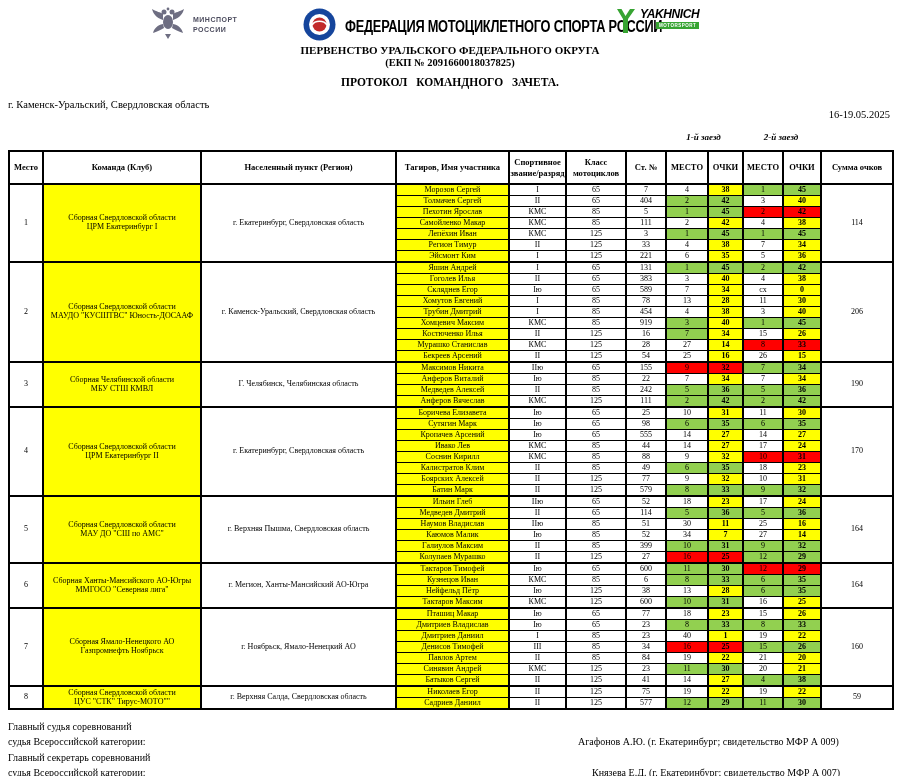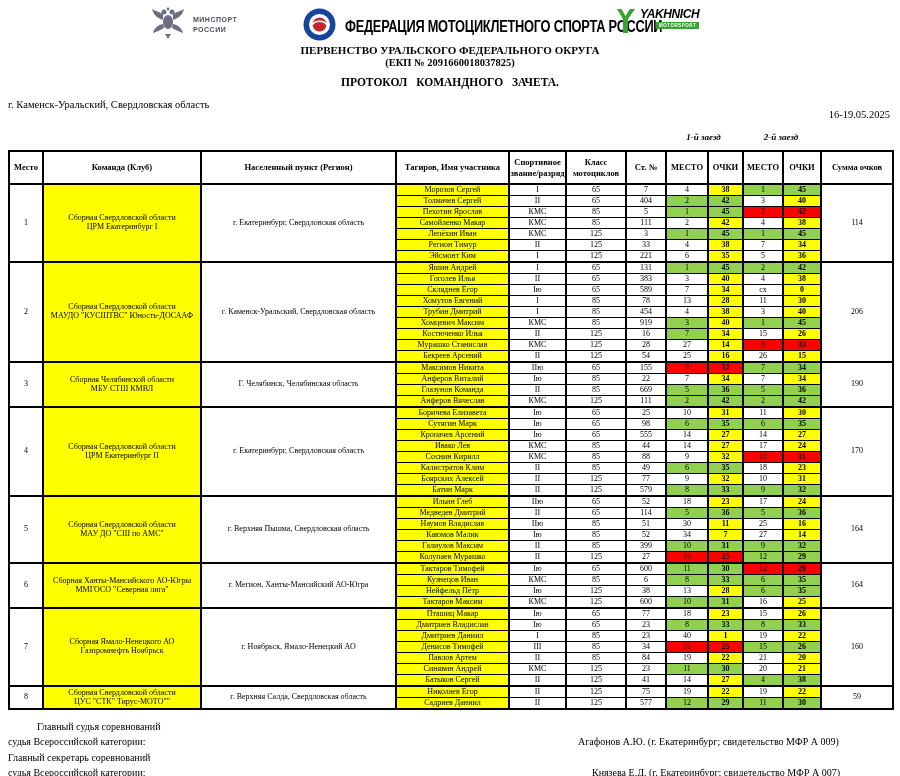--- a/index.html
+++ b/index.html
@@ -41,21 +41,21 @@
   .results thead th{border-bottom:2px solid #000;}
   .results td{font-size:8px;line-height:1.1;height:10px;text-align:center;vertical-align:middle;}
   tr.team-start td{border-top:2px solid #000;}
   .c-club{background:#FFFF00;font-size:8px;line-height:1.35;}
   .c-name{background:#FFFF00;text-align:left;padding-left:2px;}
   .c-pt{font-weight:bold;}
   .c-total{font-size:8.5px;}
   .c-place{font-size:8.5px;}
   
   .foot{font-size:10px;}
-  .f1{left:8px;top:721px;margin-left:29px;}
+  .f1{left:8px;top:721px;}
   .f2{left:8px;top:736px;}
   .j1{left:578px;top:736px;}
   .f3{left:8px;top:752px;}
   .f4{left:8px;top:767px;}
   .j2{left:592px;top:767px;}
 </style>
 </head>
 <body>
 
 <div class="abs minsport">
@@ -339,24 +339,24 @@
         <td class="c-name">Анферов Виталий</td>
         <td class="c-mid">Iю</td>
         <td class="c-mid">85</td>
         <td class="c-mid">22</td>
         <td class="c-pl" style="background: rgb(255, 255, 255);">7</td>
         <td class="c-pt" style="background: rgb(255, 255, 0);">34</td>
         <td class="c-pl" style="background: rgb(255, 255, 255);">7</td>
         <td class="c-pt" style="background: rgb(255, 255, 0);">34</td>
       </tr>
       <tr>
-        <td class="c-name">Глазунов Команда</td>
-        <td class="c-mid">II</td>
-        <td class="c-mid">85</td>
-        <td class="c-mid">669</td>
+        <td class="c-name">Медведев Алексей</td>
+        <td class="c-mid">II</td>
+        <td class="c-mid">85</td>
+        <td class="c-mid">242</td>
         <td class="c-pl" style="background: rgb(146, 208, 80);">5</td>
         <td class="c-pt" style="background: rgb(146, 208, 80);">36</td>
         <td class="c-pl" style="background: rgb(146, 208, 80);">5</td>
         <td class="c-pt" style="background: rgb(146, 208, 80);">36</td>
       </tr>
       <tr>
         <td class="c-name">Анферов Вячеслав</td>
         <td class="c-mid">КМС</td>
         <td class="c-mid">125</td>
         <td class="c-mid">111</td>

